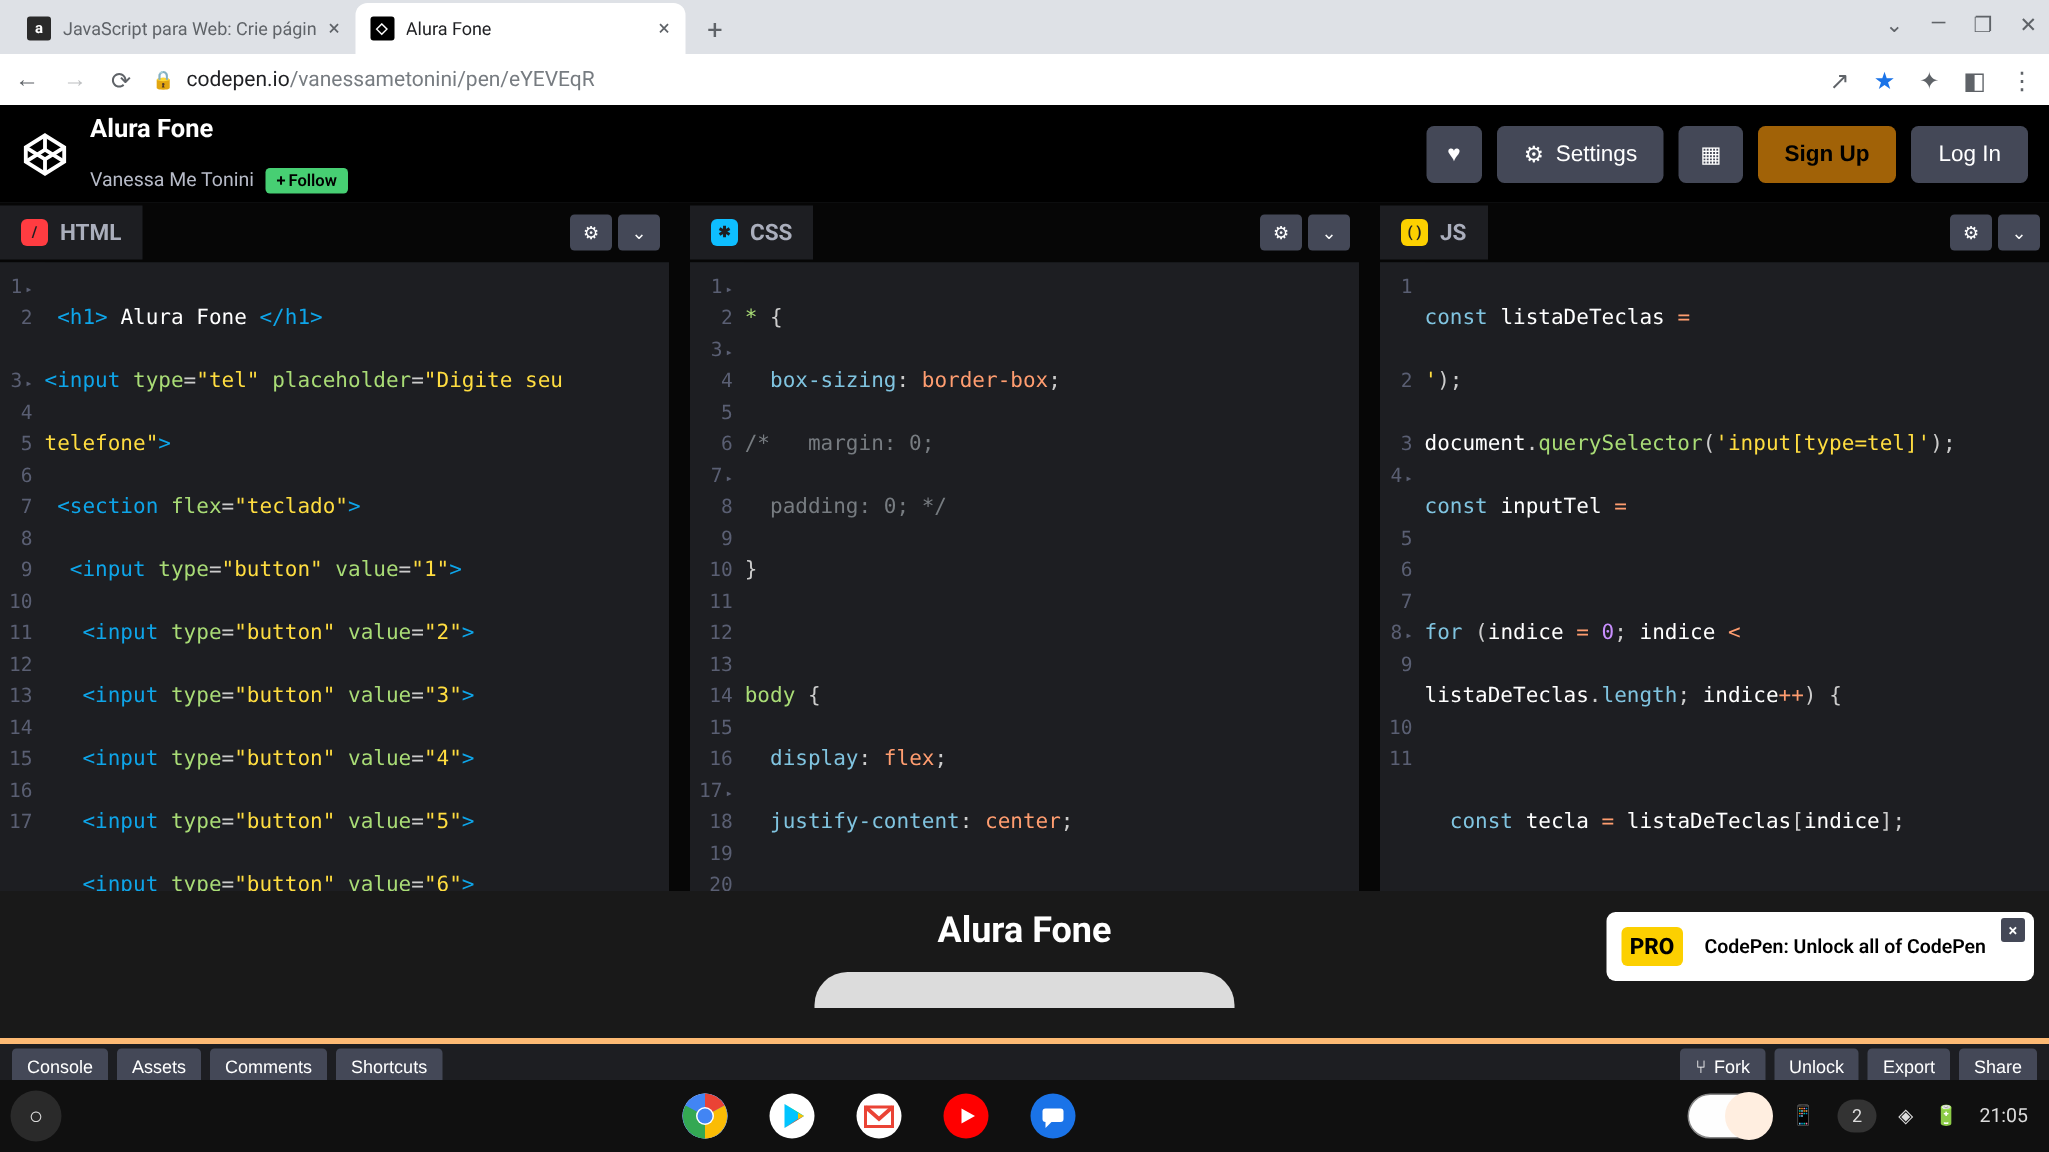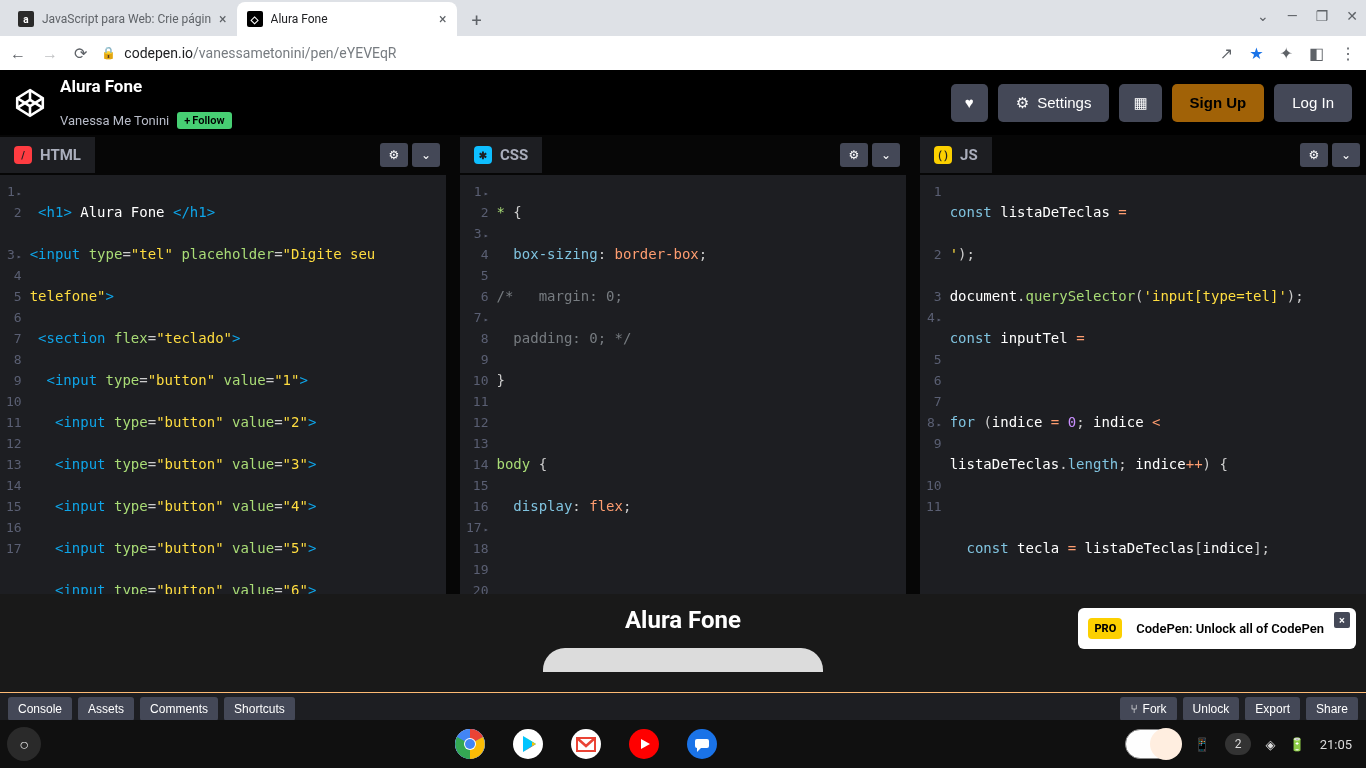--- a/index.html
+++ b/index.html
@@ -77,25 +77,25 @@
 .op { color: #ff9d70; }
 .meth { color: #a9dc76; }
 .jsprop { color: #80c4e0; }
 
 
 .preview { height: 98px; background: #191919; color: #fff; display: flex; flex-direction: column; align-items: center; padding-top: 12px; position: relative; }
 .preview h1 { font-size: 24px; font-weight: 700; margin-bottom: 14px; }
 .preview .tel-input { width: 280px; height: 24px; background: #dcdcdc; border-radius: 22px 22px 0 0; border: none; }
 
 .promo { position: absolute; right: 10px; top: 608px; background: #fff; color: #000; font-size: 13px; font-weight: 600; padding: 10px 32px 10px 10px; border-radius: 6px; display: flex; align-items: center; gap: 14px; }
-.promo .pro-badge { background: #fcd000; color: #000; font-size: 11px; font-weight: 800; padding: 4px 6px; border-radius: 4px; }
+.promo .pro-badge { background: #fcd000; color: #000; font-size: 15px; font-weight: 800; padding: 4px 6px; border-radius: 4px; }
 .promo .close-x { position: absolute; right: 6px; top: 4px; color: #fff; background: #444857; width: 16px; height: 16px; font-size: 11px; display: flex; align-items: center; justify-content: center; border-radius: 2px; }
 
 
-.cp-footer { height: 33px; background: #1d1e22; display: flex; align-items: center; justify-content: space-between; padding: 0 8px; border-top: 1px solid #fdba74; }
+.cp-footer { height: 33px; background: #1d1e22; display: flex; align-items: center; justify-content: space-between; padding: 0 8px; border-top: 4px solid #fdba74; }
 .foot-group { display: flex; gap: 6px; }
 .foot-btn { background: #444857; color: #fff; border: none; border-radius: 3px; padding: 5px 10px; font-size: 12px; cursor: pointer; display: inline-flex; align-items: center; gap: 5px; }
 
 
 .taskbar { position: absolute; bottom: 0; left: 0; right: 0; height: 48px; background: #101010; display: flex; align-items: center; }
 .tb-left { width: 48px; display: flex; justify-content: center; }
 .launcher { width: 34px; height: 34px; border-radius: 50%; background: #2a2a2a; display: flex; align-items: center; justify-content: center; color: #ddd; }
 .tb-center { flex: 1; display: flex; justify-content: center; gap: 18px; }
 .tb-icon { width: 40px; height: 40px; border-radius: 50%; display: flex; align-items: center; justify-content: center; font-size: 22px; }
 .tb-right { display: flex; align-items: center; gap: 14px; padding-right: 14px; color: #ddd; font-size: 13px; }
@@ -274,20 +274,21 @@
       </div>
       <div class="code">
 <div class="line"><span class="sel">*</span> <span class="punc">{</span></div>
 <div class="line">  <span class="prop">box-sizing</span><span class="punc">:</span> <span class="val">border-box</span><span class="punc">;</span></div>
 <div class="line"><span class="cmnt">/*   margin: 0;</span></div>
 <div class="line"><span class="cmnt">  padding: 0; */</span></div>
 <div class="line"><span class="punc">}</span></div>
 <div class="line"></div>
 <div class="line"><span class="sel">body</span> <span class="punc">{</span></div>
 <div class="line">  <span class="prop">display</span><span class="punc">:</span> <span class="val">flex</span><span class="punc">;</span></div>
+<div class="line">  <span class="prop">justify-content</span><span class="punc">:</span> <span class="val">center</span><span class="punc">;</span></div>
 
 
 
 
 
 
 
 
 
 

